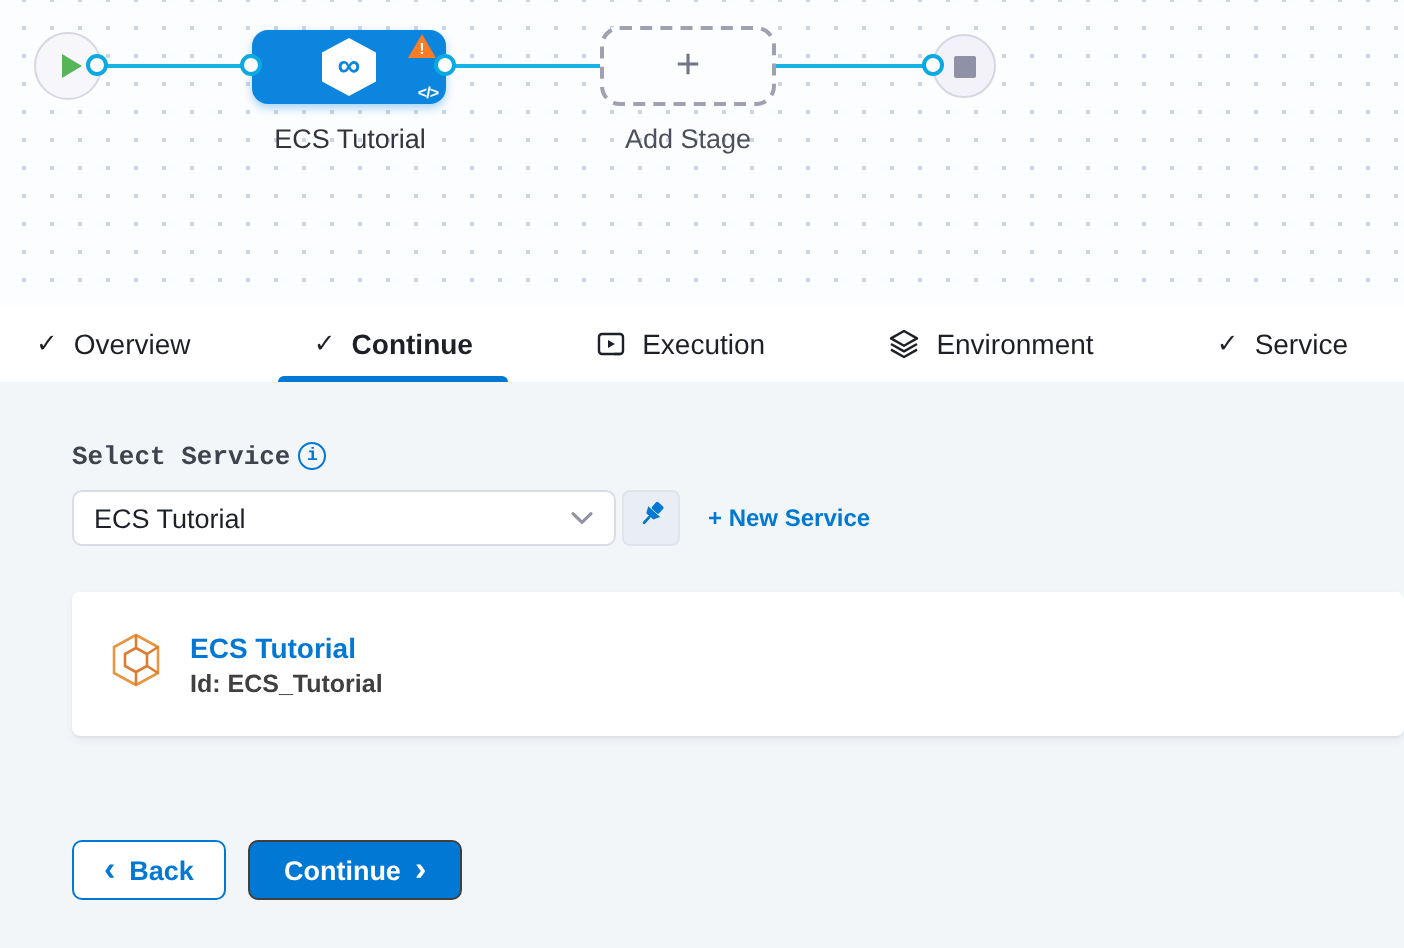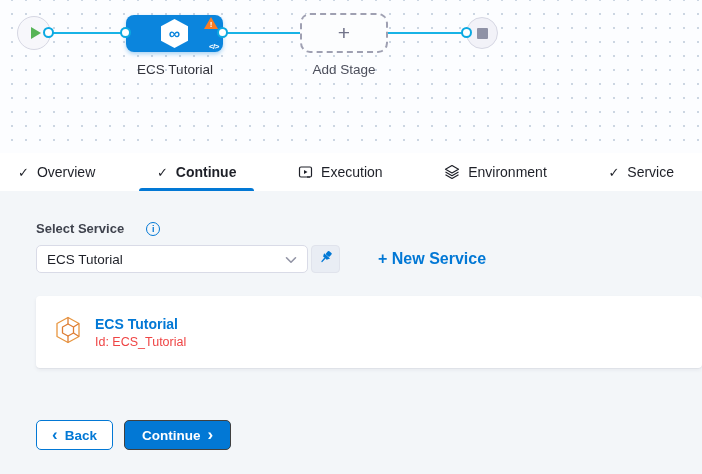--- a/index.html
+++ b/index.html
@@ -50,40 +50,40 @@
   .tab { position:relative; display:flex; align-items:center; gap:8px;
     padding:0 18px; font-size:14px; color:#1e2028; cursor:pointer; }
   .tab.active { font-weight:bold; }
   .tab.active::after { content:""; position:absolute; left:0; right:0; bottom:0;
     height:3px; background:#0278d5; border-radius:3px 3px 0 0; }
   .tab .check { font-size:13px; font-weight:bold; color:#1e2028; }
   .tab svg { display:block; }
 
   
   .content { height:283px; background:#f3f6f9; padding:30px 0 0 36px; }
-  .field-label { display:flex; align-items:flex-end; gap:22px; font-size:13px;
-    font-weight:bold; color:#3f434e; }
+  .field-label { display:flex; align-items:flex-start; gap:4px; font-size:13px;
+    font-weight:bold; color:#3f434e;font-family:Liberation Mono, monospace; }
   .info-icon { width:14px; height:14px; border-radius:50%; border:1.4px solid #0278d5;
     color:#0278d5; font-size:9px; font-weight:bold; font-style:normal;
     display:inline-flex; align-items:center; justify-content:center; }
   .select-row { display:flex; align-items:center; margin-top:9px; }
   .dropdown { width:272px; height:28px; background:#fff; border:1px solid #d9dbe7;
     border-radius:5px; padding:0 10px; display:flex; align-items:center;
     justify-content:space-between; cursor:pointer; }
   .dropdown-value { font-size:13.5px; color:#1e2028; }
   .pin-btn { width:29px; height:28px; margin-left:3px; border:1px solid #e0e3ec;
     border-radius:4px; background:#e9edf4; display:flex; align-items:center;
     justify-content:center; cursor:pointer; }
-  .new-service { margin-left:38px; font-size:16px; font-weight:bold;
+  .new-service { margin-left:14px; font-size:12px; font-weight:bold;
     color:#0278d5; text-decoration:none; cursor:pointer; }
   .service-card { margin-top:23px; width:666px; height:72px; background:#fff;
     border-radius:4px; box-shadow:0 2px 4px rgba(40,41,61,.06),0 1px 1px rgba(40,41,61,.05);
     display:flex; align-items:center; padding-left:19px; gap:14px; cursor:pointer; }
   .card-title { font-size:14px; font-weight:bold; color:#0278d5; }
-  .card-id { font-size:12.5px; color:#ef4444; margin-top:3px; }
+  .card-id { font-size:12.5px; color:#404040; margin-top:3px;font-weight:bold; }
   .btn-row { display:flex; align-items:center; gap:11px; margin-top:52px; }
   .btn { height:30px; border-radius:5px; font-size:13.5px; font-weight:bold;
     display:inline-flex; align-items:center; gap:7px; cursor:pointer;
     font-family:inherit; }
   .btn-back { background:#fff; border:1px solid #0278d5; color:#0278d5; padding:0 15px; }
   .btn-continue { background:#0278d5; border:1px solid #404040; color:#fff; padding:0 17px; }
   .chev { font-size:17px; line-height:1; font-weight:bold; position:relative; top:-1px; }
 </style>
 </head>
 <body>

